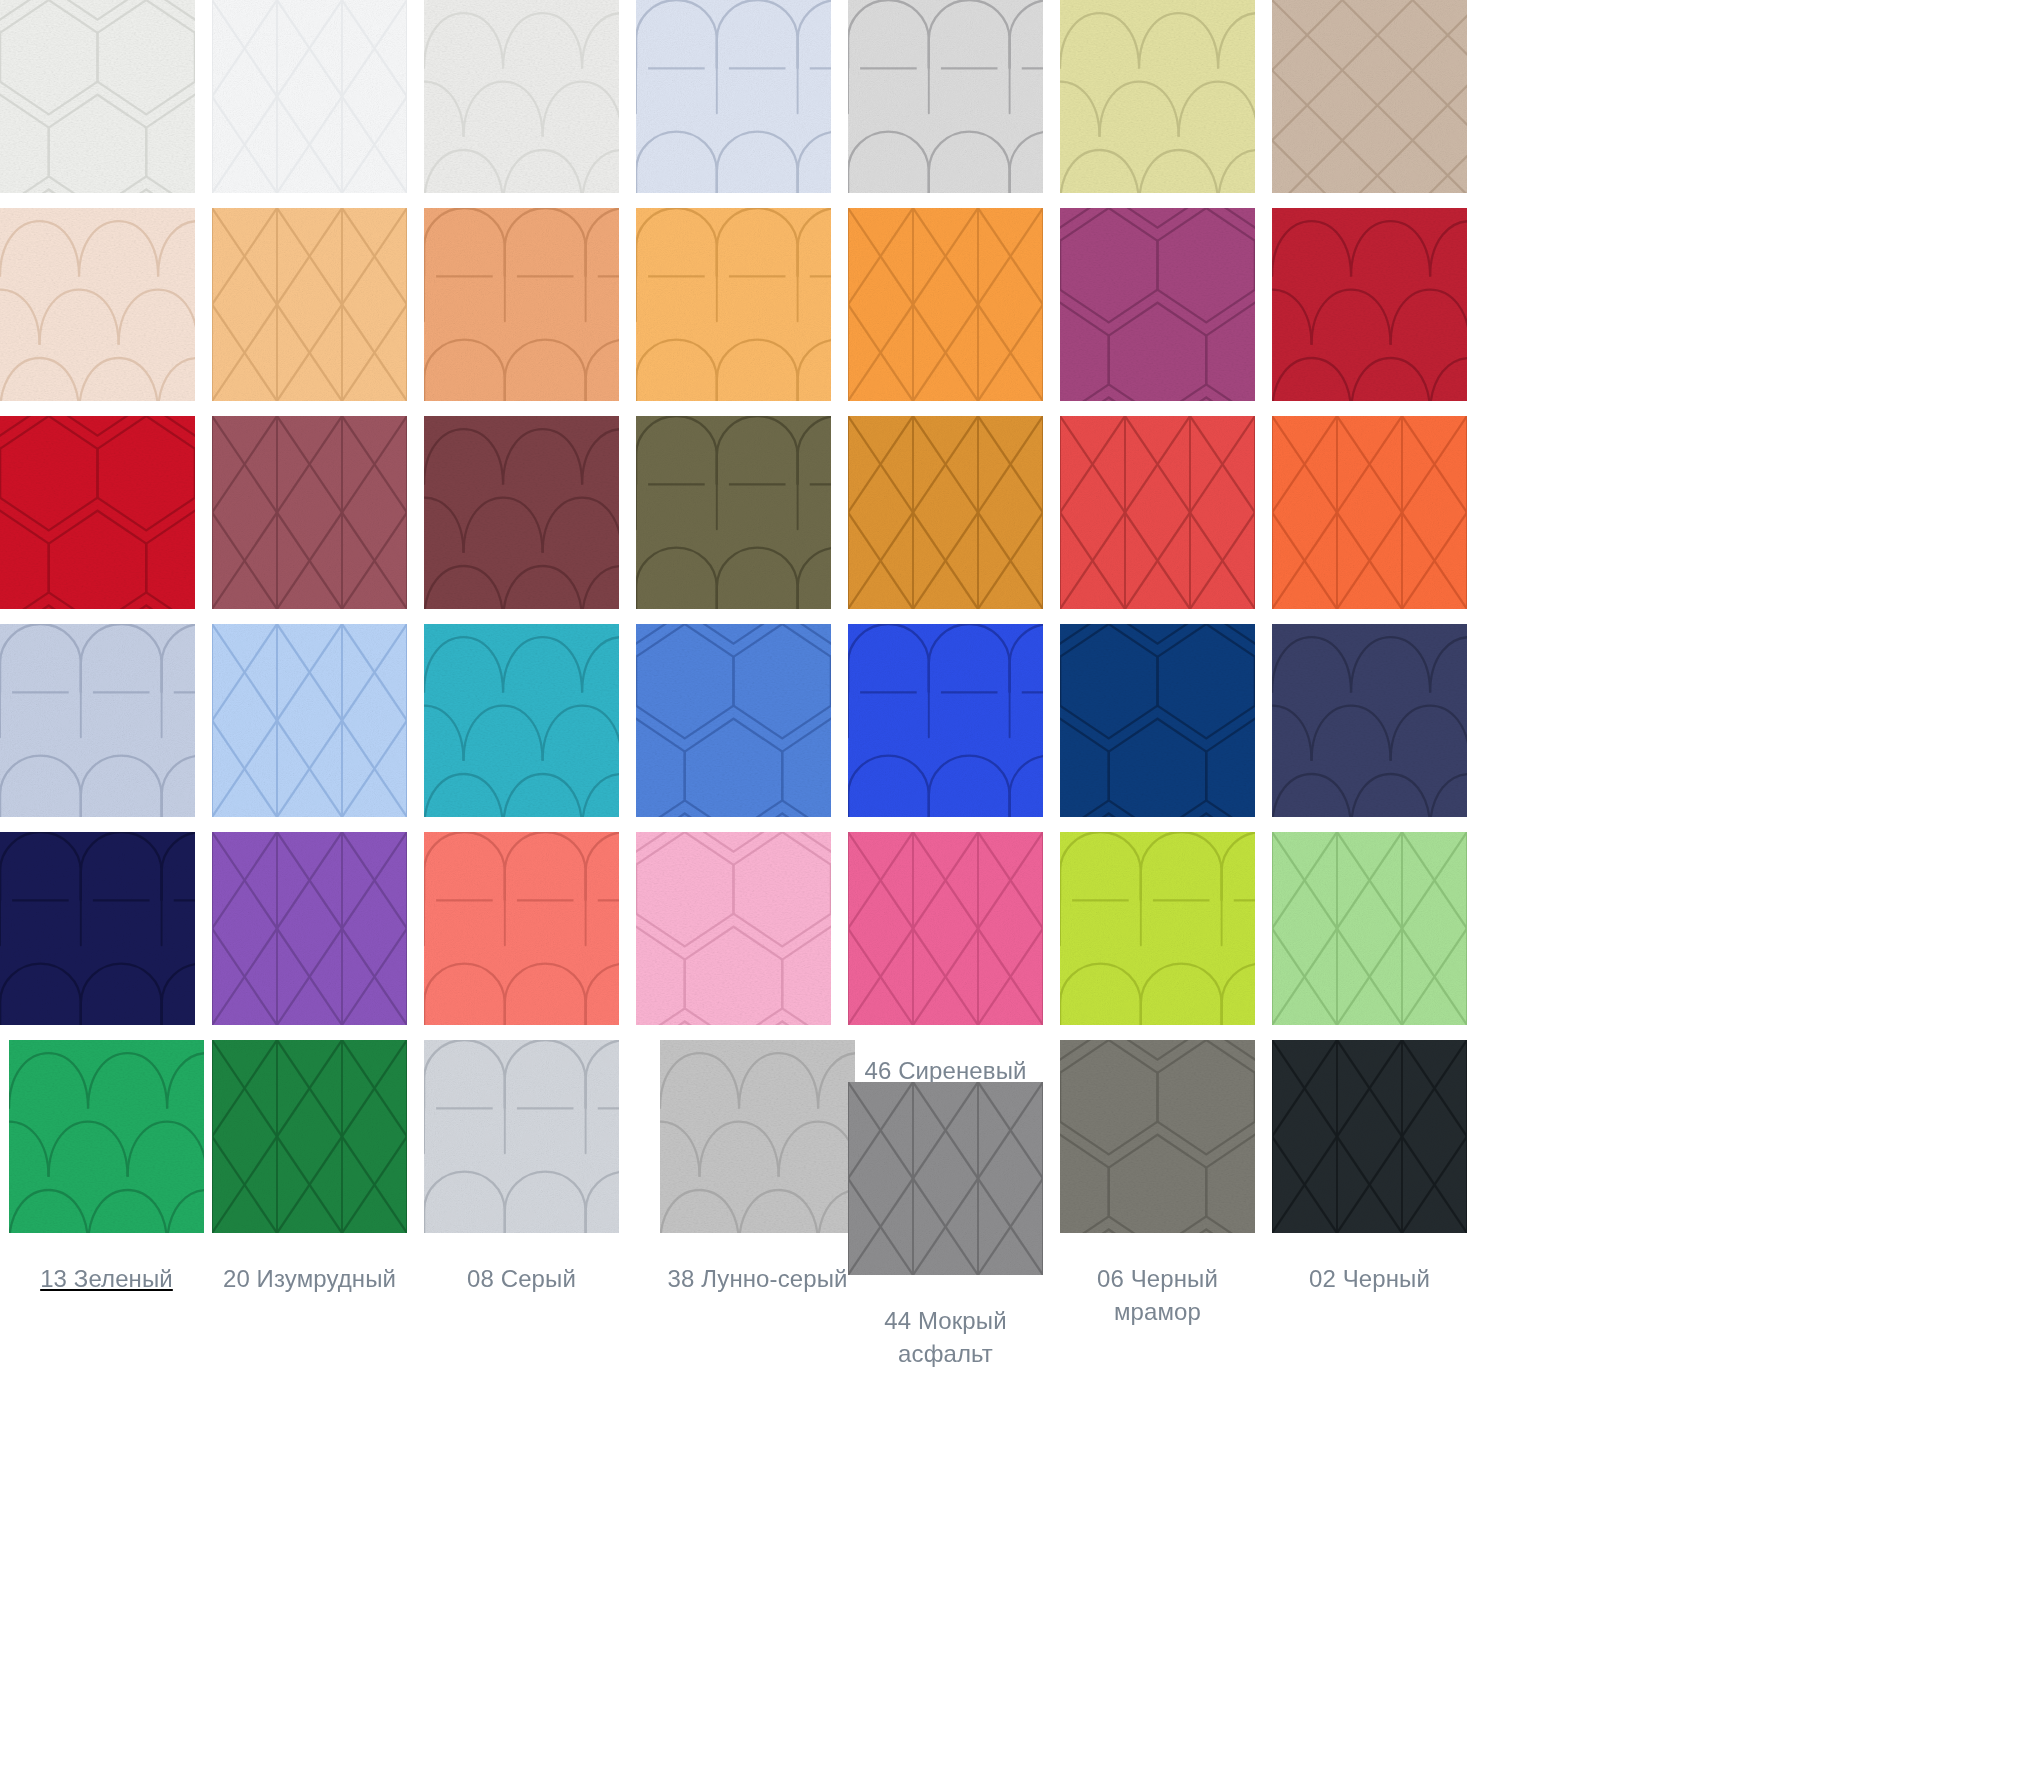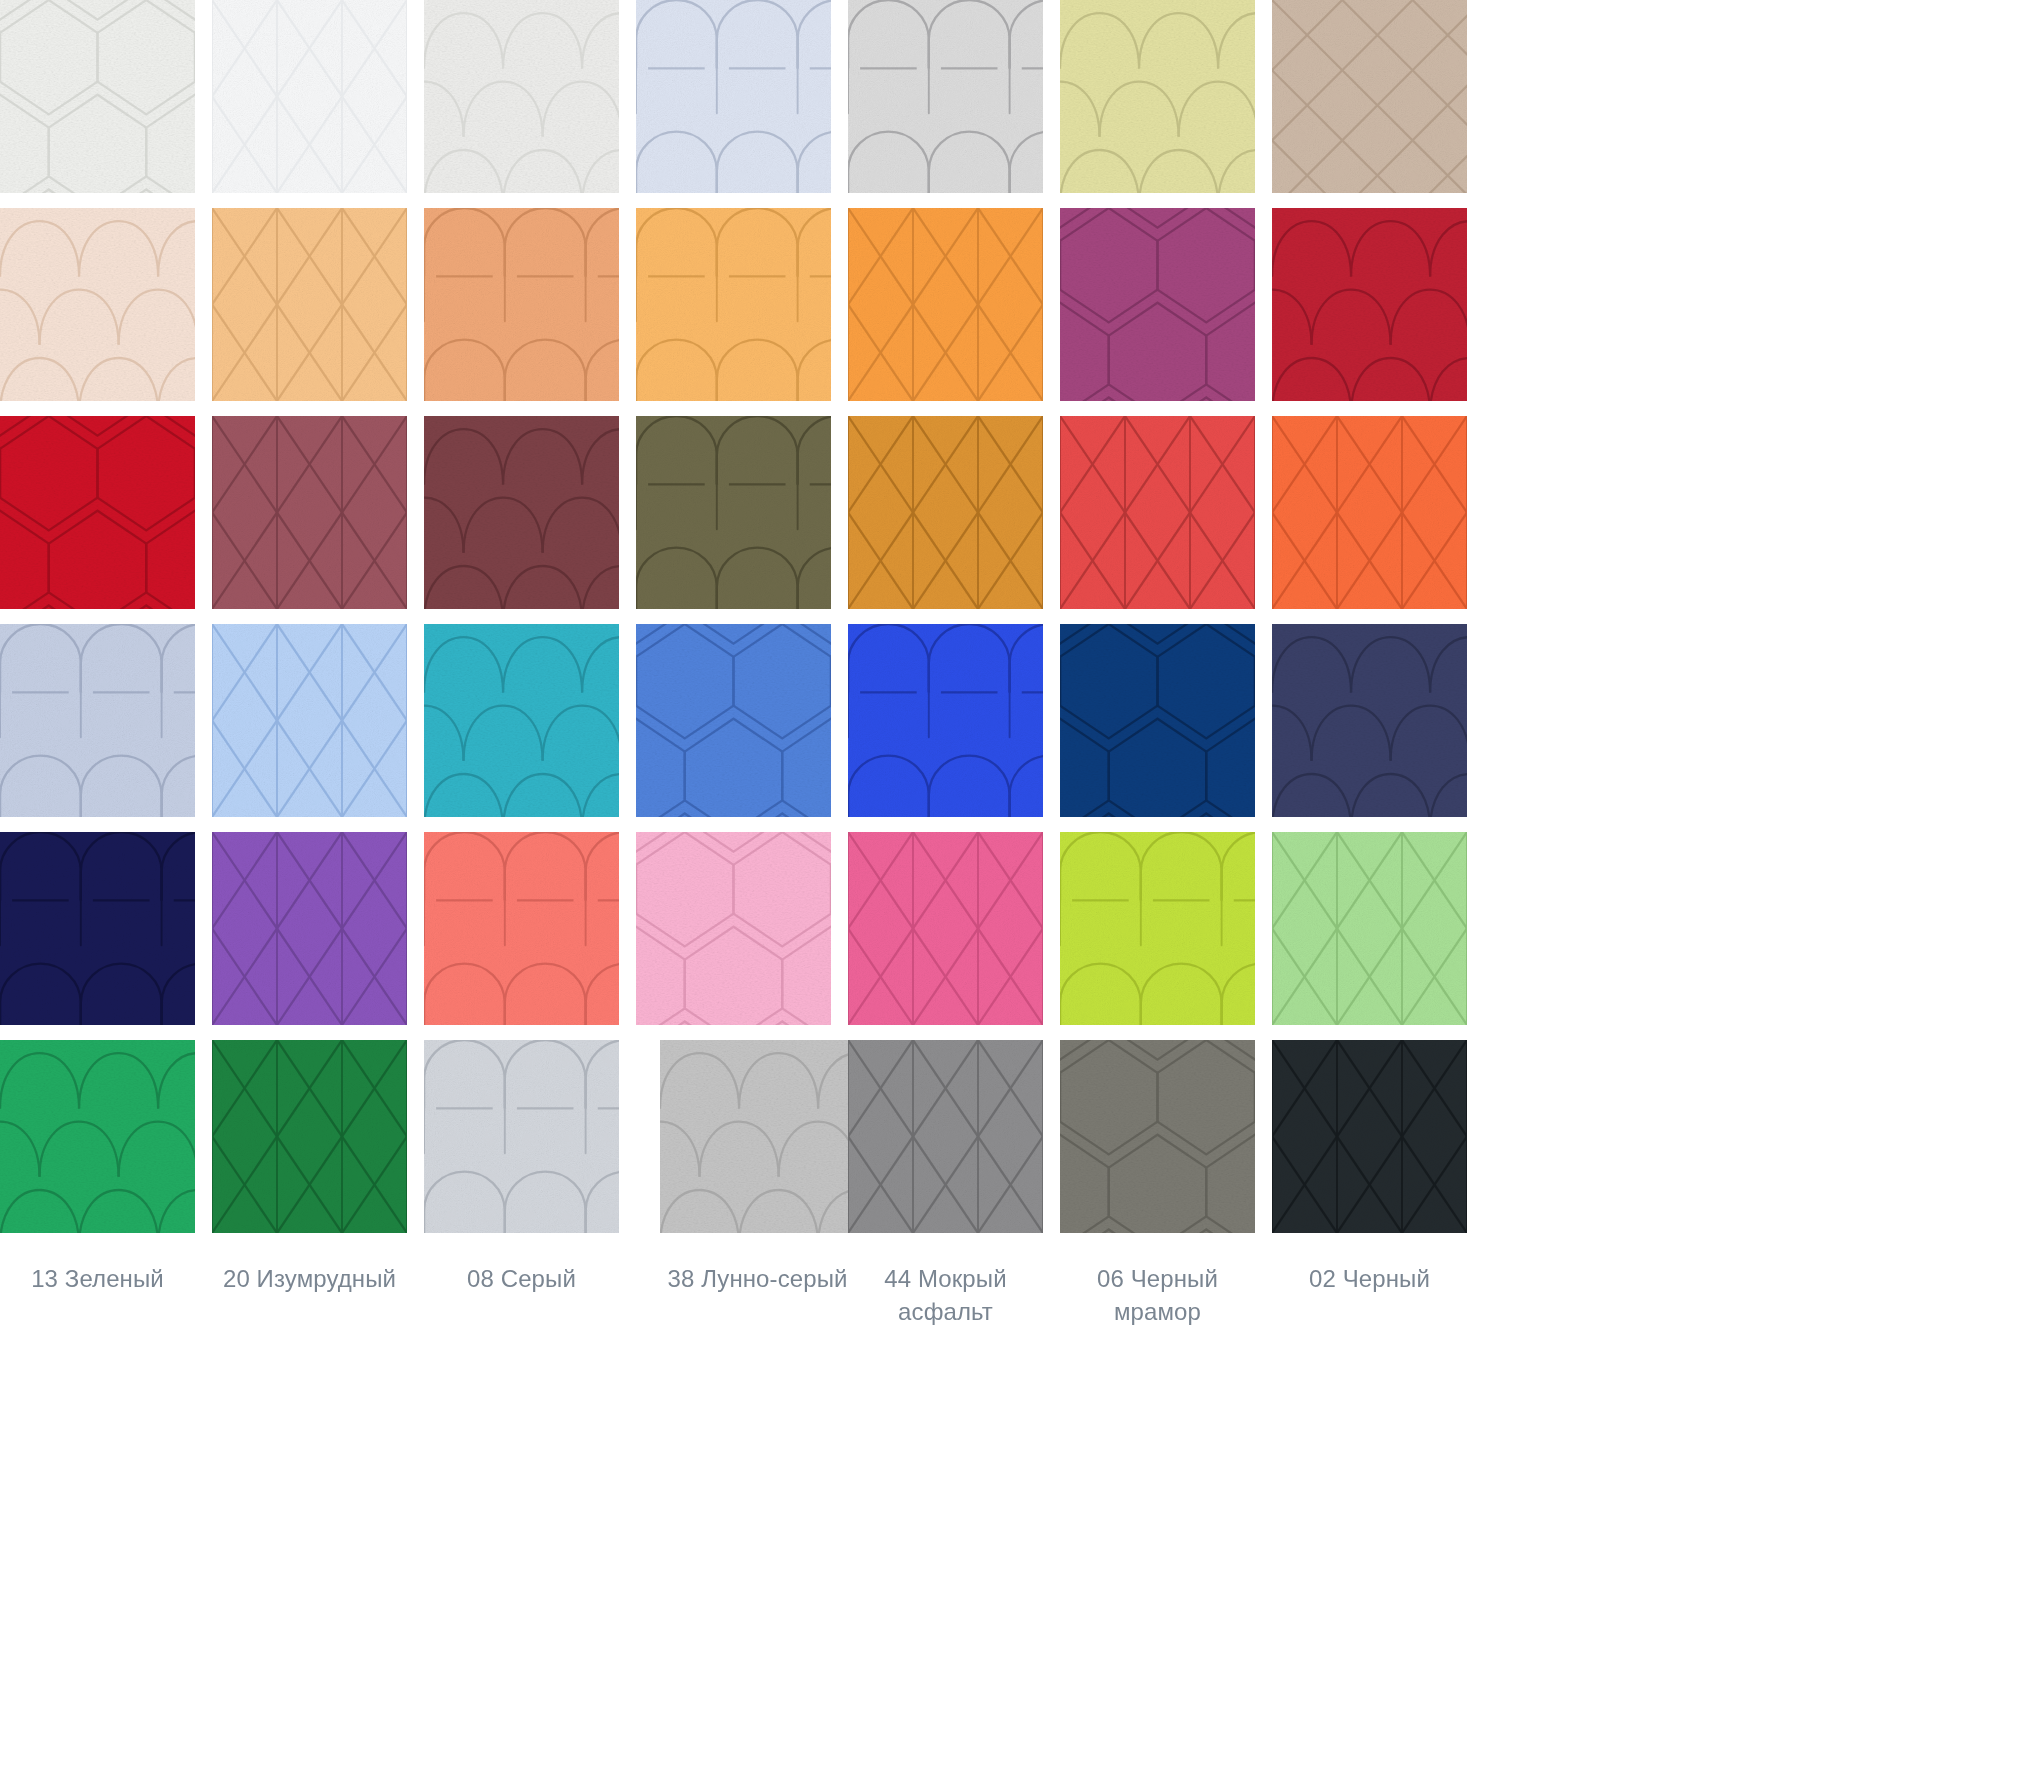--- a/index.html
+++ b/index.html
@@ -2216,21 +2216,21 @@
           <path stroke="#7cb26a" fill="none" stroke-width="2.6" d="M148 330 L222 440"></path>
           <path stroke="#7cb26a" fill="none" stroke-width="2.6" d="M222 330 L148 440"></path>
           <path stroke="#7cb26a" fill="none" stroke-width="2.6" d="M222 330 L296 440"></path>
           <path stroke="#7cb26a" fill="none" stroke-width="2.6" d="M296 330 L222 440"></path>
           <path stroke="#7cb26a" fill="none" stroke-width="2.6" d="M296 330 L370 440"></path>
           <path stroke="#7cb26a" fill="none" stroke-width="2.6" d="M370 330 L296 440"></path>
         </svg>
       </div>
       <div class="label">10 Светло-салатовый</div>
     </div>
-    <div class="cell r5" style="left: 0px; top: 1040px;">
+    <div class="cell r5" style="left: 9px; top: 1040px; text-decoration: underline;">
       <div class="swatch" style="background: rgb(33, 172, 98);">
         <div class="base" style="background:#21ac62"></div>
         <svg class="tex" xmlns="http://www.w3.org/2000/svg" style="opacity:.5;mix-blend-mode:multiply" viewBox="0 0 266.391 264" width="234" height="232">
           <rect width="100%" height="100%" filter="url(#feltCoarse)"></rect>
         </svg>
         <svg class="pat" viewBox="0 0 222 220" preserveAspectRatio="none" xmlns="http://www.w3.org/2000/svg" style="opacity:.62">
           <path stroke="#13703f" fill="none" stroke-width="2.6" d="M-45 0 C -45 -84, 45 -84, 45 0"></path>
           <path stroke="#13703f" fill="none" stroke-width="2.6" d="M45 0 C 45 -84, 135 -84, 135 0"></path>
           <path stroke="#13703f" fill="none" stroke-width="2.6" d="M135 0 C 135 -84, 225 -84, 225 0"></path>
           <path stroke="#13703f" fill="none" stroke-width="2.6" d="M225 0 C 225 -84, 315 -84, 315 0"></path>
@@ -2458,21 +2458,21 @@
           <path stroke="#9a9a9a" fill="none" stroke-width="2.6" d="M-90 390 C -90 306, 0 306, 0 390"></path>
           <path stroke="#9a9a9a" fill="none" stroke-width="2.6" d="M0 390 C 0 306, 90 306, 90 390"></path>
           <path stroke="#9a9a9a" fill="none" stroke-width="2.6" d="M90 390 C 90 306, 180 306, 180 390"></path>
           <path stroke="#9a9a9a" fill="none" stroke-width="2.6" d="M180 390 C 180 306, 270 306, 270 390"></path>
           <path stroke="#9a9a9a" fill="none" stroke-width="2.6" d="M270 390 C 270 306, 360 306, 360 390"></path>
           <path stroke="#9a9a9a" fill="none" stroke-width="2.6" d="M360 390 C 360 306, 450 306, 450 390"></path>
         </svg>
       </div>
       <div class="label">38 Лунно-серый</div>
     </div>
-    <div class="cell r5" style="left: 848px; top: 1040px;">
+    <div class="cell r5" style="left: 848px; top: 1082px;">
       <div class="swatch" style="background: rgb(141, 141, 143);">
         <div class="base" style="background:#8d8d8f"></div>
         <svg class="tex" xmlns="http://www.w3.org/2000/svg" style="opacity:.5;mix-blend-mode:multiply" viewBox="0 0 266.391 264" width="234" height="232">
           <rect width="100%" height="100%" filter="url(#felt)"></rect>
         </svg>
         <svg class="pat" viewBox="0 0 222 220" preserveAspectRatio="none" xmlns="http://www.w3.org/2000/svg" style="opacity:.62">
           <line stroke="#5c5c5e" fill="none" stroke-width="2.2" stroke-linecap="round" x1="-74" y1="0" x2="-74" y2="220"></line>
           <line stroke="#5c5c5e" fill="none" stroke-width="2.2" stroke-linecap="round" x1="0" y1="0" x2="0" y2="220"></line>
           <line stroke="#5c5c5e" fill="none" stroke-width="2.2" stroke-linecap="round" x1="74" y1="0" x2="74" y2="220"></line>
           <line stroke="#5c5c5e" fill="none" stroke-width="2.2" stroke-linecap="round" x1="148" y1="0" x2="148" y2="220"></line>

